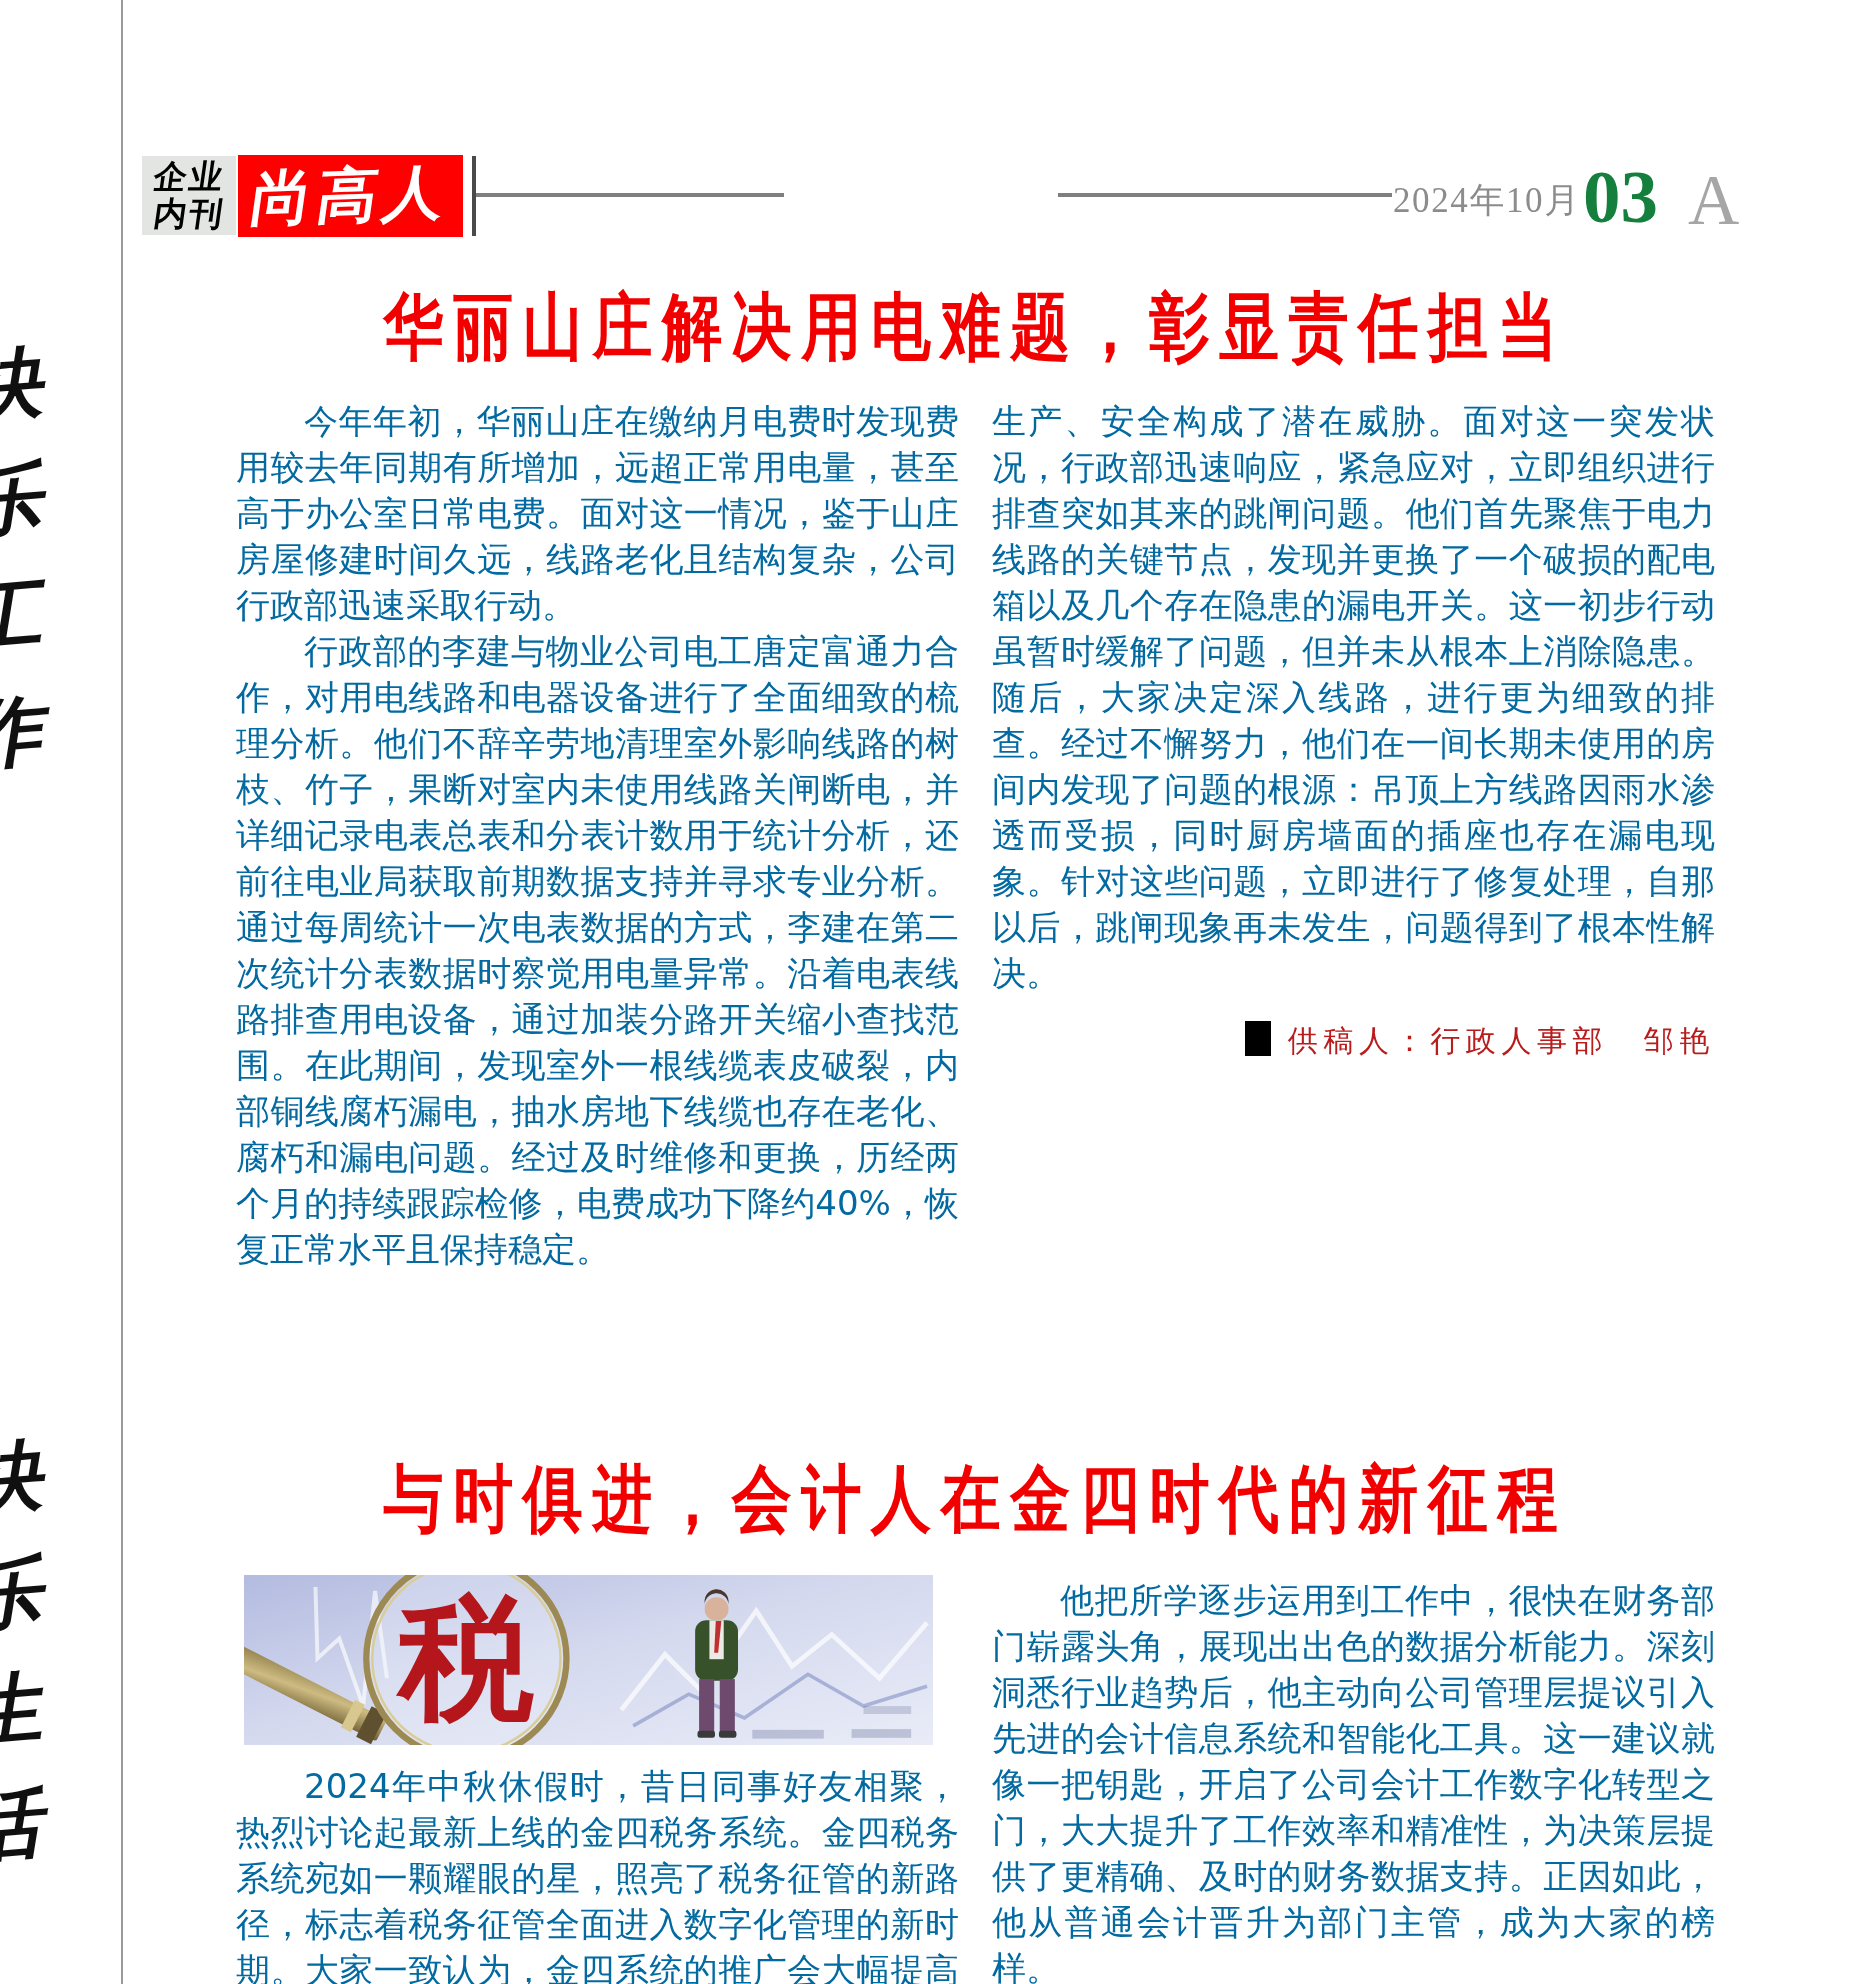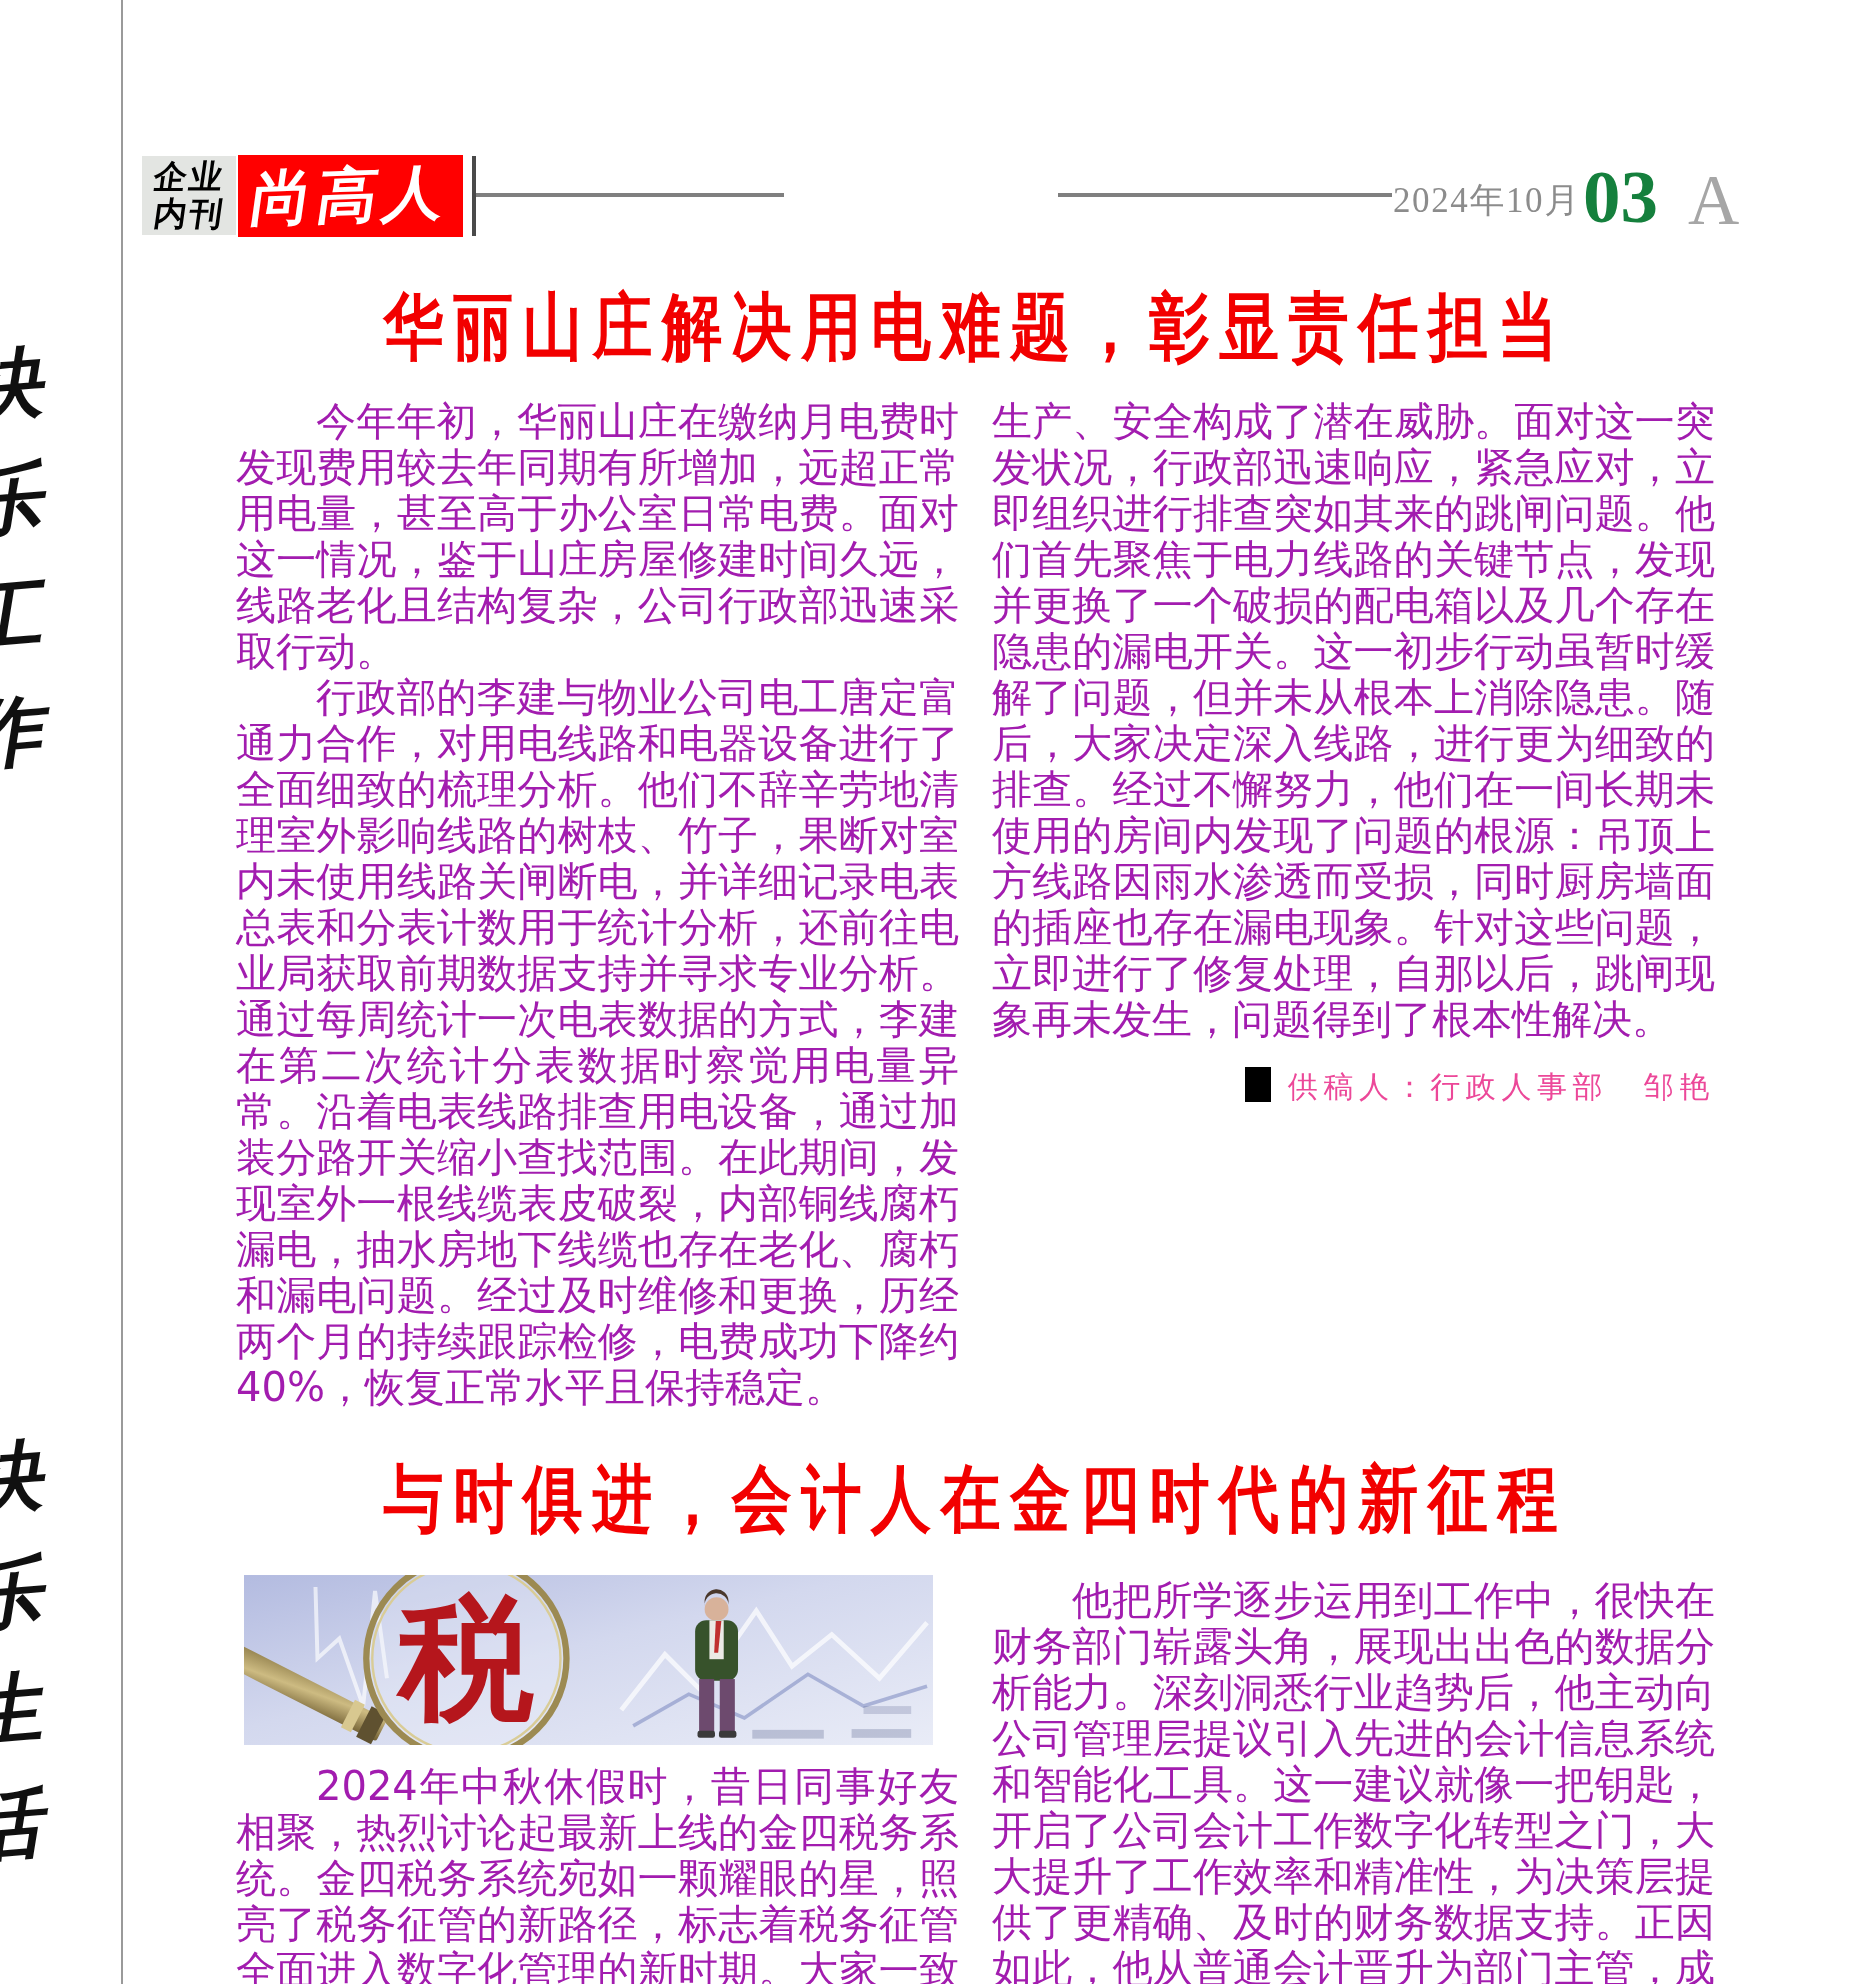--- a/index.html
+++ b/index.html
@@ -67,29 +67,29 @@
   }
   #headline-1{top:278px;}
   #headline-2{top:1450px;}
   
   .col{position:absolute;width:723px;}
   #a1-left {left:236px; top:398px;}
   #a1-right{left:992px;top:398px;}
   #a2-left {left:236px; top:1763px;}
   #a2-right{left:992px;top:1577px;}
   .body-p{
-    margin:0;font-size:40px;line-height:46px;color:#a21caf;
+    margin:0;font-size:34px;line-height:46px;color:#0369a1;
     text-align:justify;text-justify:inter-character;
     font-family:"DejaVu Sans",sans-serif;
   }
   .body-p.indent{text-indent:2em;}
   
   .byline{
     margin-top:24.6px;text-align:right;white-space:nowrap;
-    font-family:"Liberation Serif",serif;font-size:30px;letter-spacing:5.6px;color:#ec4899;
+    font-family:"Liberation Serif",serif;font-size:30px;letter-spacing:5.6px;color:#b91c1c;
   }
   .byline .sq{
     display:inline-block;width:26px;height:35px;background:#000;
     margin-right:16.7px;vertical-align:-4.8px;
   }
   
   .tax-photo{position:absolute;left:244px;top:1575px;width:689px;height:170px;overflow:hidden;}
 </style>
 </head>
 <body>

